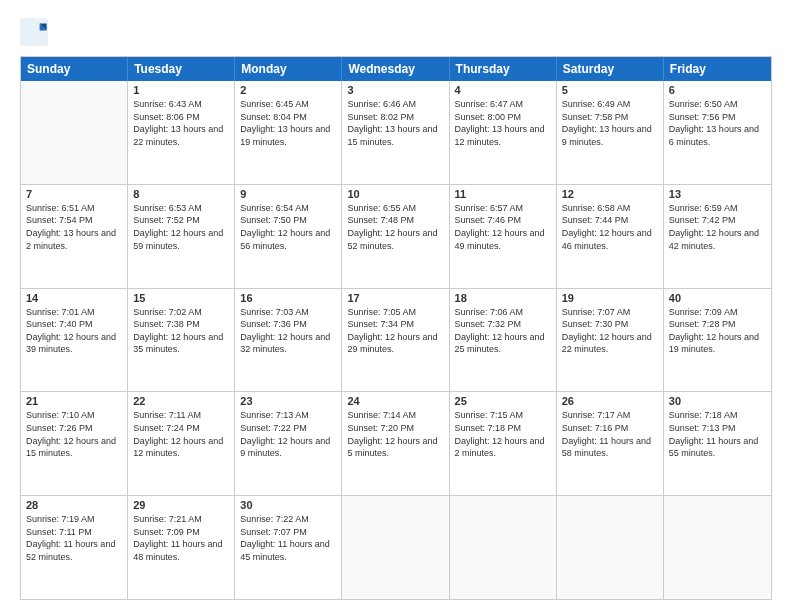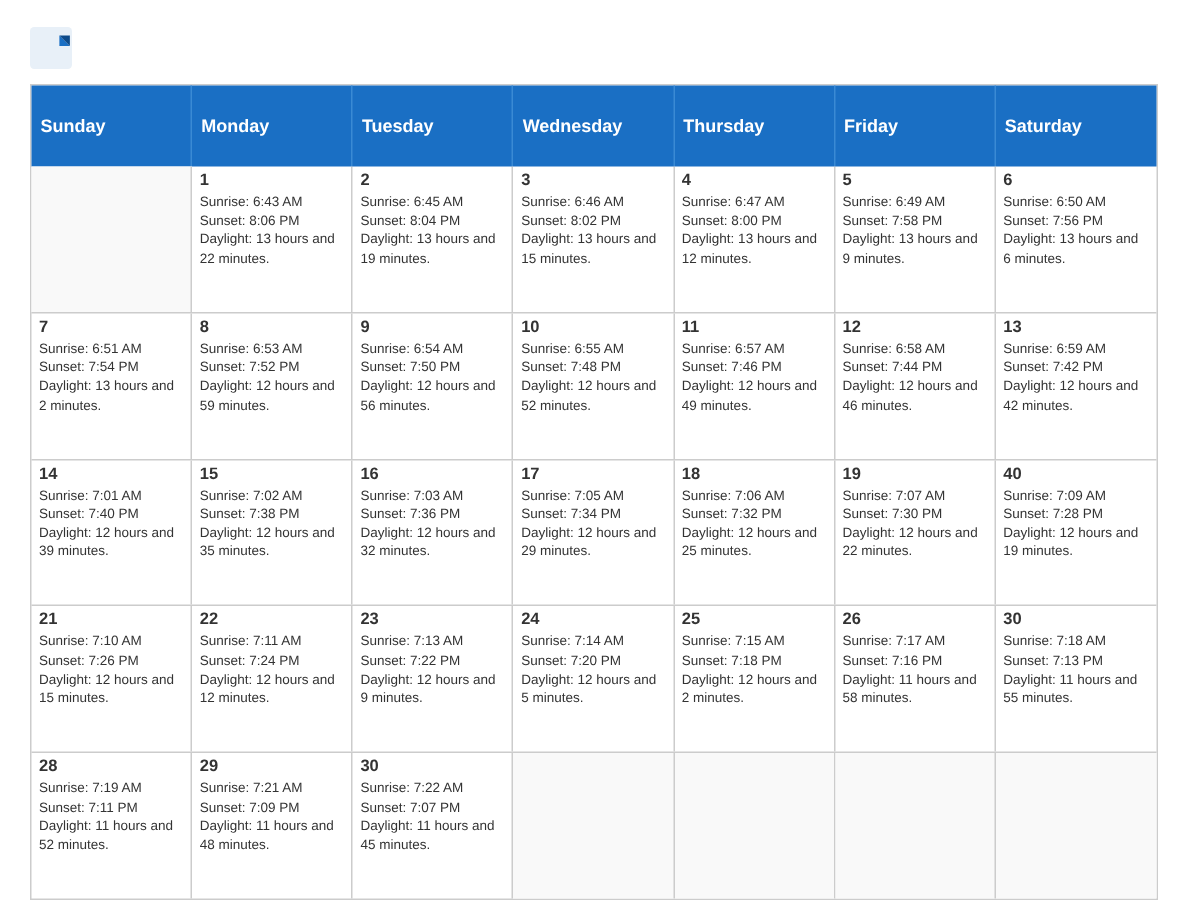--- a/index.html
+++ b/index.html
@@ -61,21 +61,21 @@
     }
     .cal-header {
       display: grid;
       grid-template-columns: repeat(7, 1fr);
       background: #1a6fc4;
     }
     .cal-header-cell {
       color: #fff;
       font-size: 12px;
       font-weight: bold;
-      padding: 20px 6px;
+      padding: 5px 6px;
       text-align: left;
       border-right: 1px solid #3a8ad4;
     }
     .cal-header-cell:last-child { border-right: none; }
     .cal-body {
       display: flex;
       flex-direction: column;
       flex: 1;
     }
     .cal-row {
@@ -125,26 +125,26 @@
     </div>
     <div class="title-section">
       <div class="month-title"></div>
       <div class="location"></div>
     </div>
   </div>
 
   <div class="calendar">
     <div class="cal-header" id="cal-header">
         <div class="cal-header-cell">Sunday</div>
+        <div class="cal-header-cell">Tuesday</div>
         <div class="cal-header-cell">Monday</div>
-        <div class="cal-header-cell">Tuesday</div>
         <div class="cal-header-cell">Wednesday</div>
         <div class="cal-header-cell">Thursday</div>
+        <div class="cal-header-cell">Saturday</div>
         <div class="cal-header-cell">Friday</div>
-        <div class="cal-header-cell">Saturday</div>
       </div>
     <div class="cal-body" id="cal-body">
         <div class="cal-row">
           <div class="cal-cell empty"></div>
           <div class="cal-cell">
             <span class="day-num">1</span>
             <div class="cell-text">Sunrise: 6:43 AM<br>Sunset: 8:06 PM<br>Daylight: 13 hours and 22 minutes.</div>
           </div>
           <div class="cal-cell">
             <span class="day-num">2</span>

